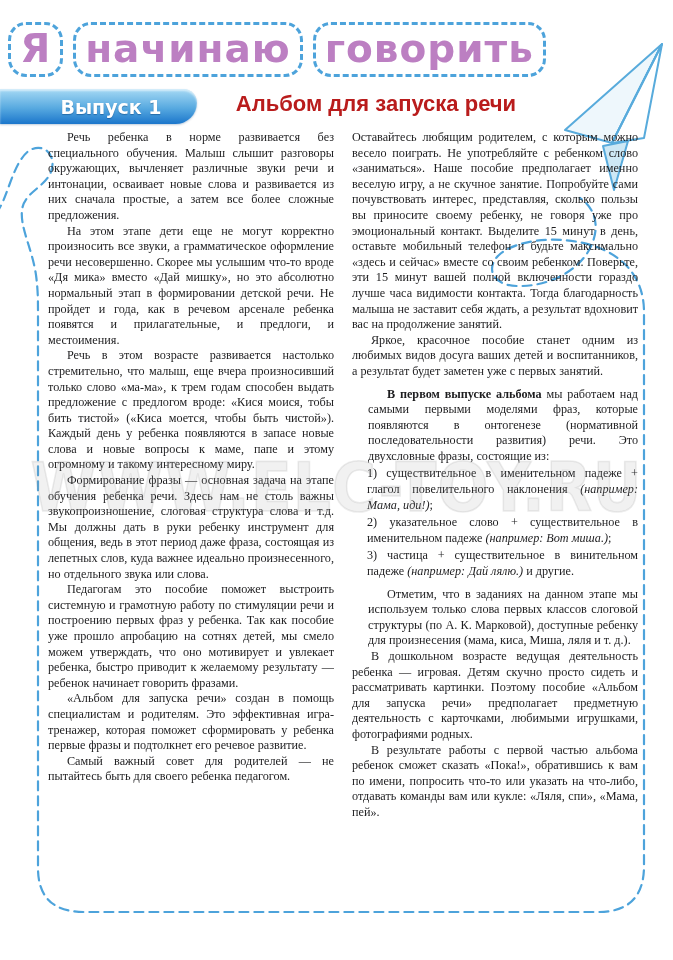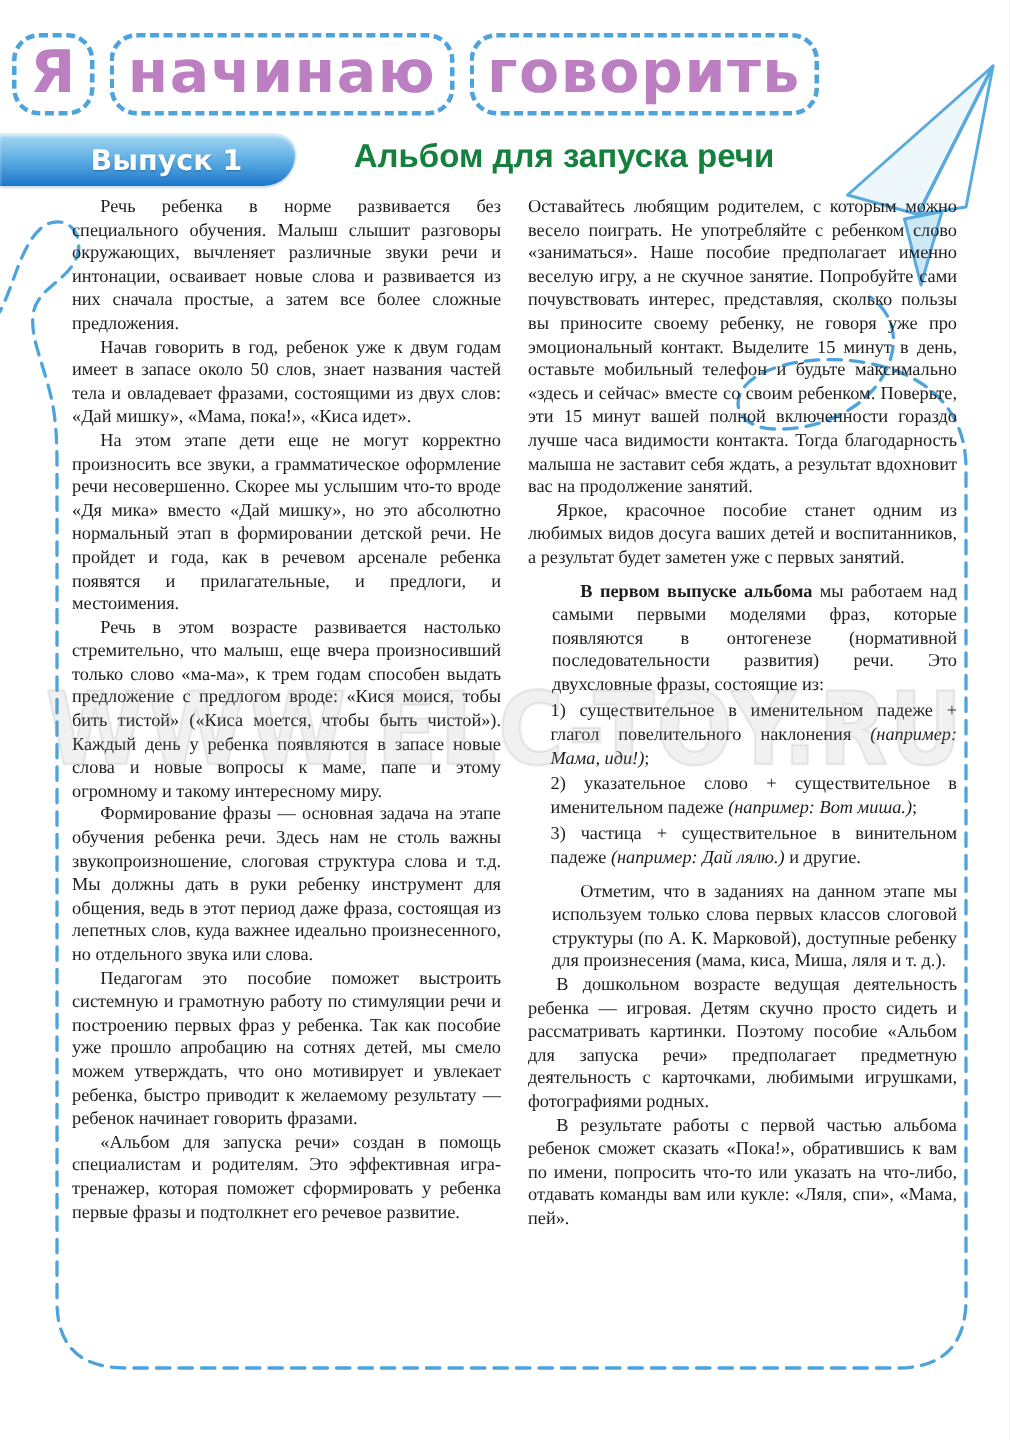--- a/index.html
+++ b/index.html
@@ -42,21 +42,21 @@
   }
   .issue-badge span{
     font-family:"DejaVu Sans", sans-serif;
     font-weight:bold;font-size:19px;color:#ffffff;
     text-shadow:0 1px 1px rgba(0,50,100,.4);
   }
   .subtitle{
     position:absolute;top:91px;left:188px;width:376px;
     text-align:center;
     font-family:"Liberation Sans", sans-serif;
-    font-weight:bold;font-size:22px;color:#15803d;
+    font-weight:bold;font-size:22px;color:#b91c1c;
   }
   
   .columns{
     position:absolute;top:130px;left:48px;width:590px;
     display:flex;gap:18px;
   }
   .col{flex:1 1 0;min-width:0;}
   .para{
     margin:0;
     font-size:12.2px;line-height:15.6px;
@@ -118,26 +118,26 @@
 
   <div class="issue-badge">
     <span>Выпуск 1</span>
   </div>
 
   <div class="subtitle">Альбом для запуска речи</div>
 
   <div class="columns">
     <div class="col" id="col-left">
         <p class="para indent"><span>Речь ребенка в норме развивается без специального обучения. Малыш слышит разговоры окружающих, вычленяет различные звуки речи и интонации, осваивает новые слова и развивается из них сначала простые, а затем все более сложные предложения.</span></p>
-        <p class="para indent"><span>Начав говорить в год, ребенок уже к двум годам имеет в запасе около 50 слов, знает названия частей тела и овладевает фразами, состоящими из двух слов: «Дай мишку», «Мама, пока!», «Киса идет».</span></p>
         <p class="para indent"><span>На этом этапе дети еще не могут корректно произносить все звуки, а грамматическое оформление речи несовершенно. Скорее мы услышим что-то вроде «Дя мика» вместо «Дай мишку», но это абсолютно нормальный этап в формировании детской речи. Не пройдет и года, как в речевом арсенале ребенка появятся и прилагательные, и предлоги, и местоимения.</span></p>
         <p class="para indent"><span>Речь в этом возрасте развивается настолько стремительно, что малыш, еще вчера произносивший только слово «ма-ма», к трем годам способен выдать предложение с предлогом вроде: «Кися моися, тобы бить тистой» («Киса моется, чтобы быть чистой»). Каждый день у ребенка появляются в запасе новые слова и новые вопросы к маме, папе и этому огромному и такому интересному миру.</span></p>
         <p class="para indent"><span>Формирование фразы — основная задача на этапе обучения ребенка речи. Здесь нам не столь важны звукопроизношение, слоговая структура слова и т.д. Мы должны дать в руки ребенку инструмент для общения, ведь в этот период даже фраза, состоящая из лепетных слов, куда важнее идеально произнесенного, но отдельного звука или слова.</span></p>
         <p class="para indent"><span>Педагогам это пособие поможет выстроить системную и грамотную работу по стимуляции речи и построению первых фраз у ребенка. Так как пособие уже прошло апробацию на сотнях детей, мы смело можем утверждать, что оно мотивирует и увлекает ребенка, быстро приводит к желаемому результату — ребенок начинает говорить фразами.</span></p>
         <p class="para indent"><span>«Альбом для запуска речи» создан в помощь специалистам и родителям. Это эффективная игра-тренажер, которая поможет сформировать у ребенка первые фразы и подтолкнет его речевое развитие.</span></p>
+        <p class="para indent"><span>Самый важный совет для родителей — не пытайтесь быть для своего ребенка педагогом.</span></p>
       </div>
     <div class="col" id="col-right">
         <p class="para"><span>Оставайтесь любящим родителем, с которым можно весело поиграть. Не употребляйте с ребенком слово «заниматься». Наше пособие предполагает именно веселую игру, а не скучное занятие. Попробуйте сами почувствовать интерес, представляя, сколько пользы вы приносите своему ребенку, не говоря уже про эмоциональный контакт. Выделите 15 минут в день, оставьте мобильный телефон и будьте максимально «здесь и сейчас» вместе со своим ребенком. Поверьте, эти 15 минут вашей полной включенности гораздо лучше часа видимости контакта. Тогда благодарность малыша не заставит себя ждать, а результат вдохновит вас на продолжение занятий.</span></p>
         <p class="para indent"><span>Яркое, красочное пособие станет одним из любимых видов досуга ваших детей и воспитанников, а результат будет заметен уже с первых занятий.</span></p>
         <p class="para indent gap"><span style="font-weight: bold;">В первом выпуске альбома</span><span> мы работаем над самыми первыми моделями фраз, которые появляются в онтогенезе (нормативной последовательности развития) речи. Это двухсловные фразы, состоящие из:</span></p>
         <p class="para list-item"><span>1) существительное в именительном падеже + глагол повелительного наклонения </span><span style="font-style: italic;">(например: Мама, иди!)</span><span>;</span></p>
         <p class="para list-item"><span>2) указательное слово + существительное в именительном падеже </span><span style="font-style: italic;">(например: Вот миша.)</span><span>;</span></p>
         <p class="para list-item"><span>3) частица + существительное в винительном падеже </span><span style="font-style: italic;">(например: Дай лялю.)</span><span> и другие.</span></p>
         <p class="para indent gap"><span>Отметим, что в заданиях на данном этапе мы используем только слова первых классов слоговой структуры (по А. К. Марковой), доступные ребенку для произнесения (мама, киса, Миша, ляля и т. д.).</span></p>
         <p class="para indent"><span>В дошкольном возрасте ведущая деятельность ребенка — игровая. Детям скучно просто сидеть и рассматривать картинки. Поэтому пособие «Альбом для запуска речи» предполагает предметную деятельность с карточками, любимыми игрушками, фотографиями родных.</span></p>

